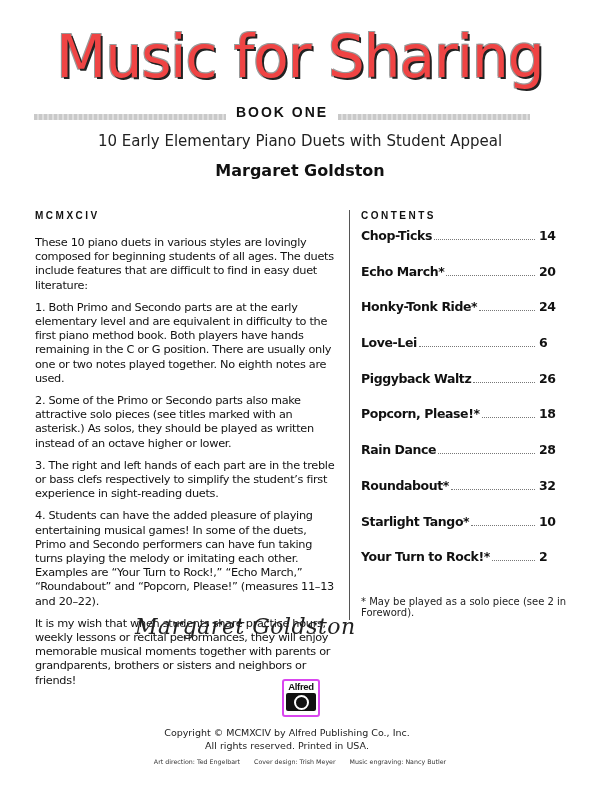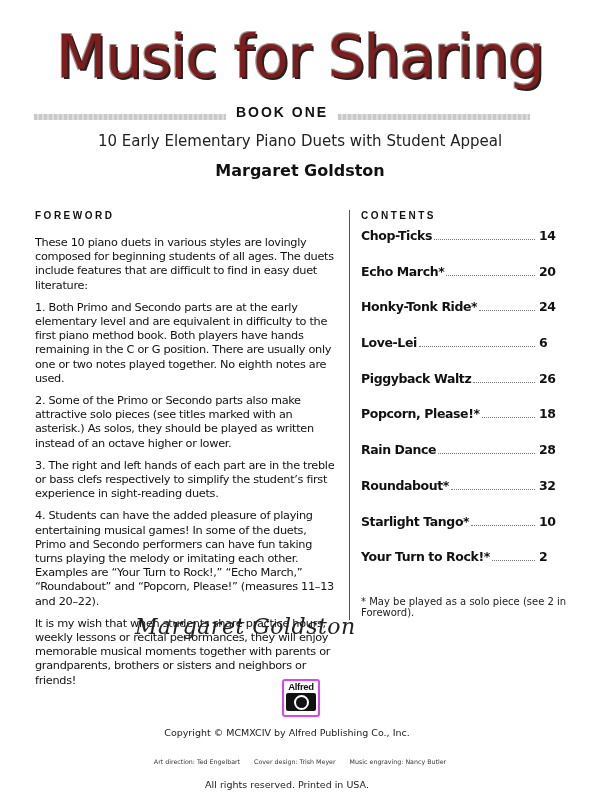--- a/index.html
+++ b/index.html
@@ -1,17 +1,17 @@
 <!DOCTYPE html>
 <html><head>
 <meta charset="utf-8">
 <style>
   html,body{margin:0;padding:0;background:#fff;}
   body{width:600px;height:800px;position:relative;overflow:hidden;font-family:"DejaVu Sans","Liberation Sans",sans-serif;color:#111;}
-  .title{position:absolute;left:0;top:22px;width:600px;text-align:center;font-family:"DejaVu Sans",sans-serif;font-size:58px;letter-spacing:-1px;color:#7f1d1d;
+  .title{position:absolute;left:0;top:22px;width:600px;text-align:center;font-family:"DejaVu Sans",sans-serif;font-size:58px;letter-spacing:-1px;color:#ef4444;
     text-shadow:2px 2px 0 #222, -1px -1px 0 #999, 1px -1px 0 #999, -1px 1px 0 #999;font-weight:normal;line-height:70px;}
   .subrow{position:absolute;left:34px;top:100px;width:496px;height:20px;display:flex;align-items:flex-end;}
   .bar{flex:1;height:6px;background:repeating-linear-gradient(90deg,#c9c9c9 0 3px,#dedede 3px 5px);}
   .book{font-family:"Liberation Sans",sans-serif;font-weight:bold;font-size:14px;letter-spacing:2px;padding:0 10px;color:#111;}
   .tagline{position:absolute;left:0;top:132px;width:600px;text-align:center;font-size:15px;color:#222;font-family:"DejaVu Sans",sans-serif;}
   .author{position:absolute;left:0;top:161px;width:600px;text-align:center;font-size:16px;font-weight:bold;font-family:"DejaVu Sans",sans-serif;}
   .sechead{position:absolute;font-family:"Liberation Sans",sans-serif;font-weight:bold;font-size:10px;letter-spacing:2.5px;}
   .foreword{position:absolute;left:35px;top:236px;width:300px;font-size:11.3px;line-height:14.2px;font-family:"DejaVu Sans",sans-serif;color:#111;letter-spacing:-0.3px;}
   .foreword p{margin:0 0 8px 0;}
   .divider{position:absolute;left:349px;top:210px;width:1px;height:410px;background:#555;}
@@ -35,21 +35,21 @@
 
 <div class="title">Music for Sharing</div>
 <div class="subrow">
   <div class="bar"></div>
   <div class="book">BOOK ONE</div>
   <div class="bar"></div>
 </div>
 <div class="tagline">10 Early Elementary Piano Duets with Student Appeal</div>
 <div class="author">Margaret Goldston</div>
 
-<div class="sechead" style="left:35px;top:210px;">FOREWORD</div>
+<div class="sechead" style="left:35px;top:210px;">MCMXCIV</div>
 <div class="foreword">
   <p>These 10 piano duets in various styles are lovingly composed for beginning students of all ages. The duets include features that are difficult to find in easy duet literature:</p>
   <p>1. Both Primo and Secondo parts are at the early elementary level and are equivalent in difficulty to the first piano method book. Both players have hands remaining in the C or G position. There are usually only one or two notes played together. No eighth notes are used.</p>
   <p>2. Some of the Primo or Secondo parts also make attractive solo pieces (see titles marked with an asterisk.) As solos, they should be played as written instead of an octave higher or lower.</p>
   <p>3. The right and left hands of each part are in the treble or bass clefs respectively to simplify the student’s first experience in sight-reading duets.</p>
   <p>4. Students can have the added pleasure of playing entertaining musical games! In some of the duets, Primo and Secondo performers can have fun taking turns playing the melody or imitating each other. Examples are “Your Turn to Rock!,” “Echo March,” “Roundabout” and “Popcorn, Please!” (measures 11–13 and 20–22).</p>
   <p>It is my wish that when students share practice hours, weekly lessons or recital performances, they will enjoy memorable musical moments together with parents or grandparents, brothers or sisters and neighbors or friends!</p>
 </div>
 
 <div class="divider"></div>
@@ -110,18 +110,18 @@
 <div class="footnote">* May be played as a solo piece (see 2 in Foreword).</div>
 
 <div class="signature">Margaret Goldston</div>
 
 <div class="logo">
   <span class="logo-text">Alfred</span>
   <span class="logo-mark"></span>
 </div>
 
 <div class="copy" style="top:727px;">Copyright © MCMXCIV by Alfred Publishing Co., Inc.</div>
-<div class="copy" style="top:740px;margin-top:39px;">All rights reserved. Printed in USA.</div>
+<div class="copy" style="top:740px;">All rights reserved. Printed in USA.</div>
 <div class="credits">
   <span>Art direction: Ted Engelbart</span>
   <span>Cover design: Trish Meyer</span>
   <span>Music engraving: Nancy Butler</span>
 </div>
 
 </body></html>

